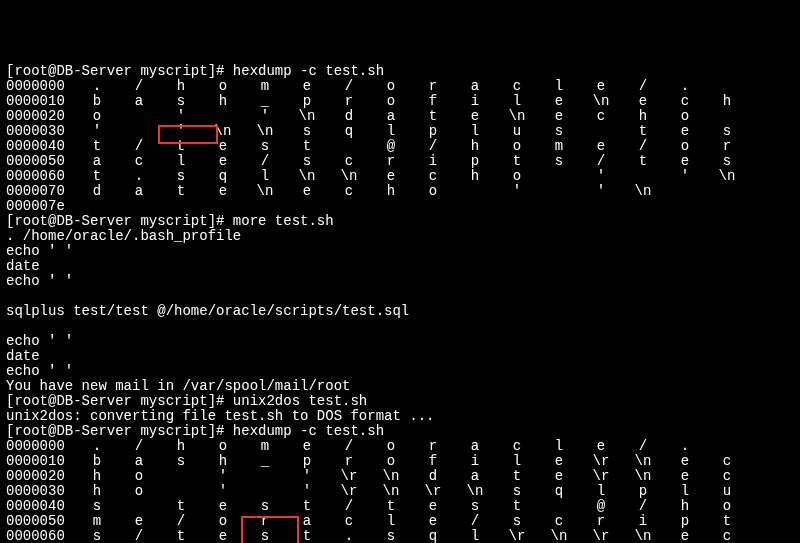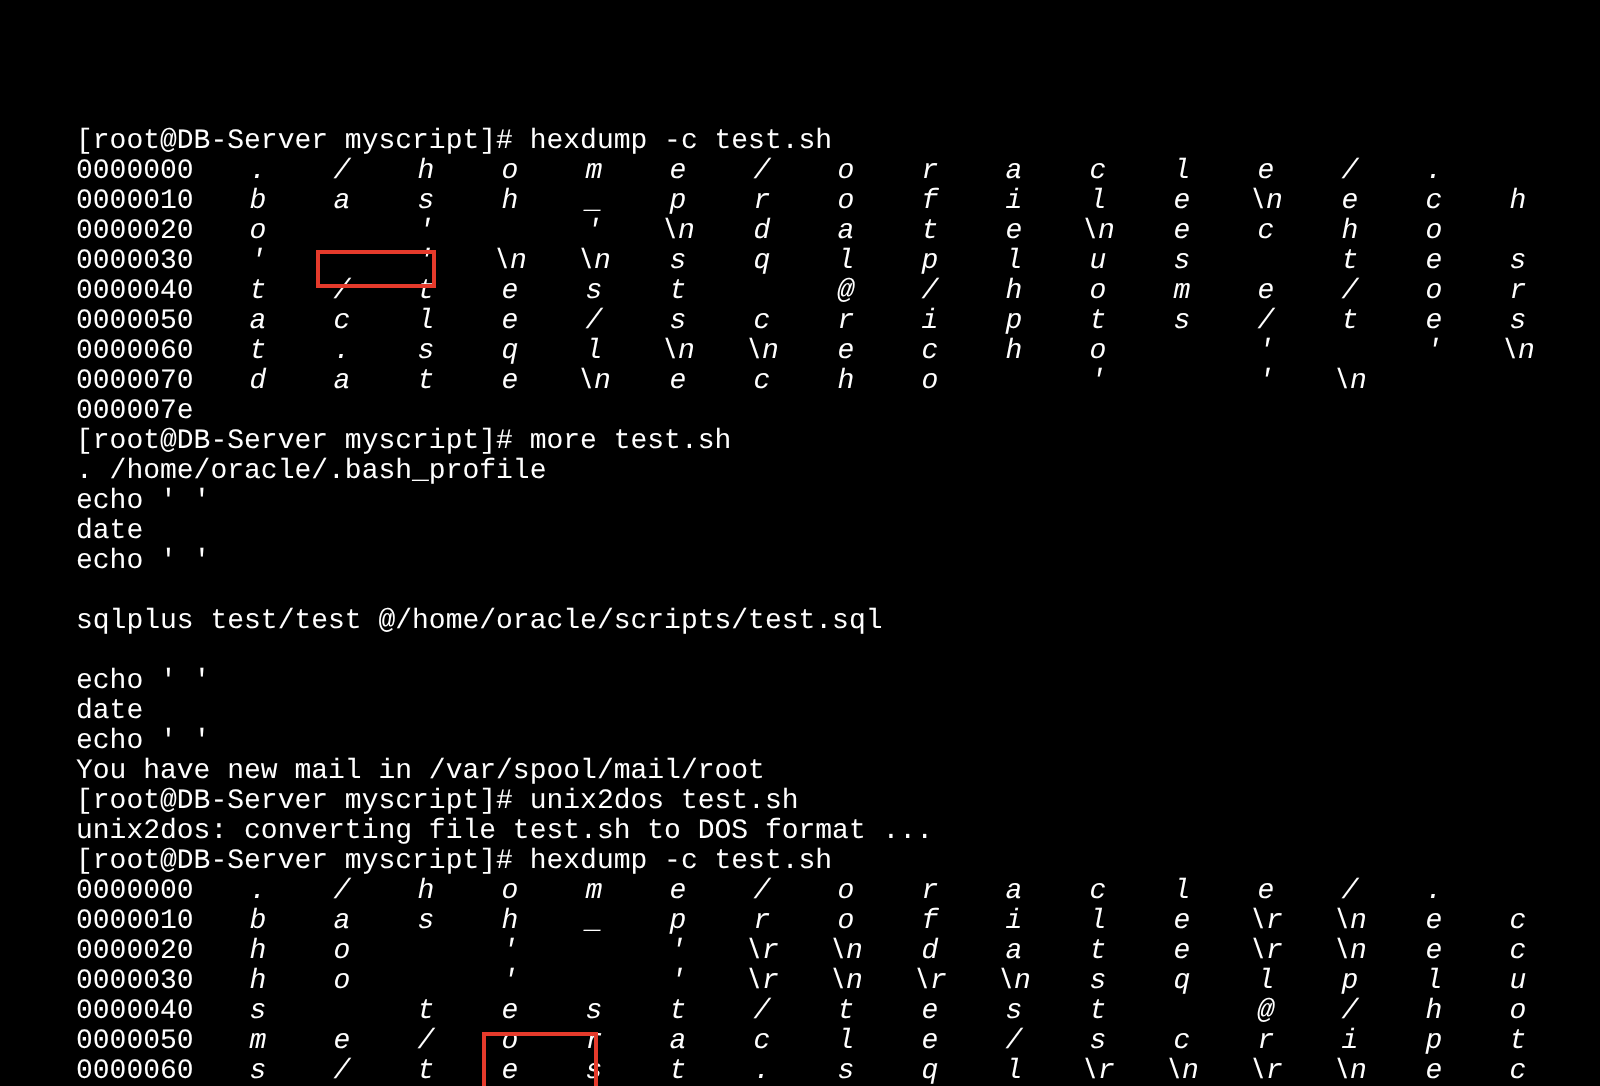--- a/index.html
+++ b/index.html
@@ -8,23 +8,23 @@
     font-family: "Courier New", Courier, monospace;
     font-size: 14px;
     line-height: 15px;
     margin: 0;
     padding: 4px 6px;
     white-space: pre;
     width: 800px;
     box-sizing: border-box;
   }
   .term { position: relative; }
-  .line { display: block; height: 15px; margin-left: 32px; }
+  .line { display: block; height: 15px; }
   .hexrow span.addr { display:inline-block; width: 70px; }
-  .hexrow span.chars { letter-spacing: 0; font-style: italic; }
+  .hexrow span.chars { letter-spacing: 0; }
   .chars b { display:inline-block; width:42px; text-align:center; font-weight:normal; }
   .box {
     position: absolute;
     border: 2px solid #e53a2b;
     box-sizing: border-box;
     pointer-events: none;
   }
 </style>
 </head>
 <body>

